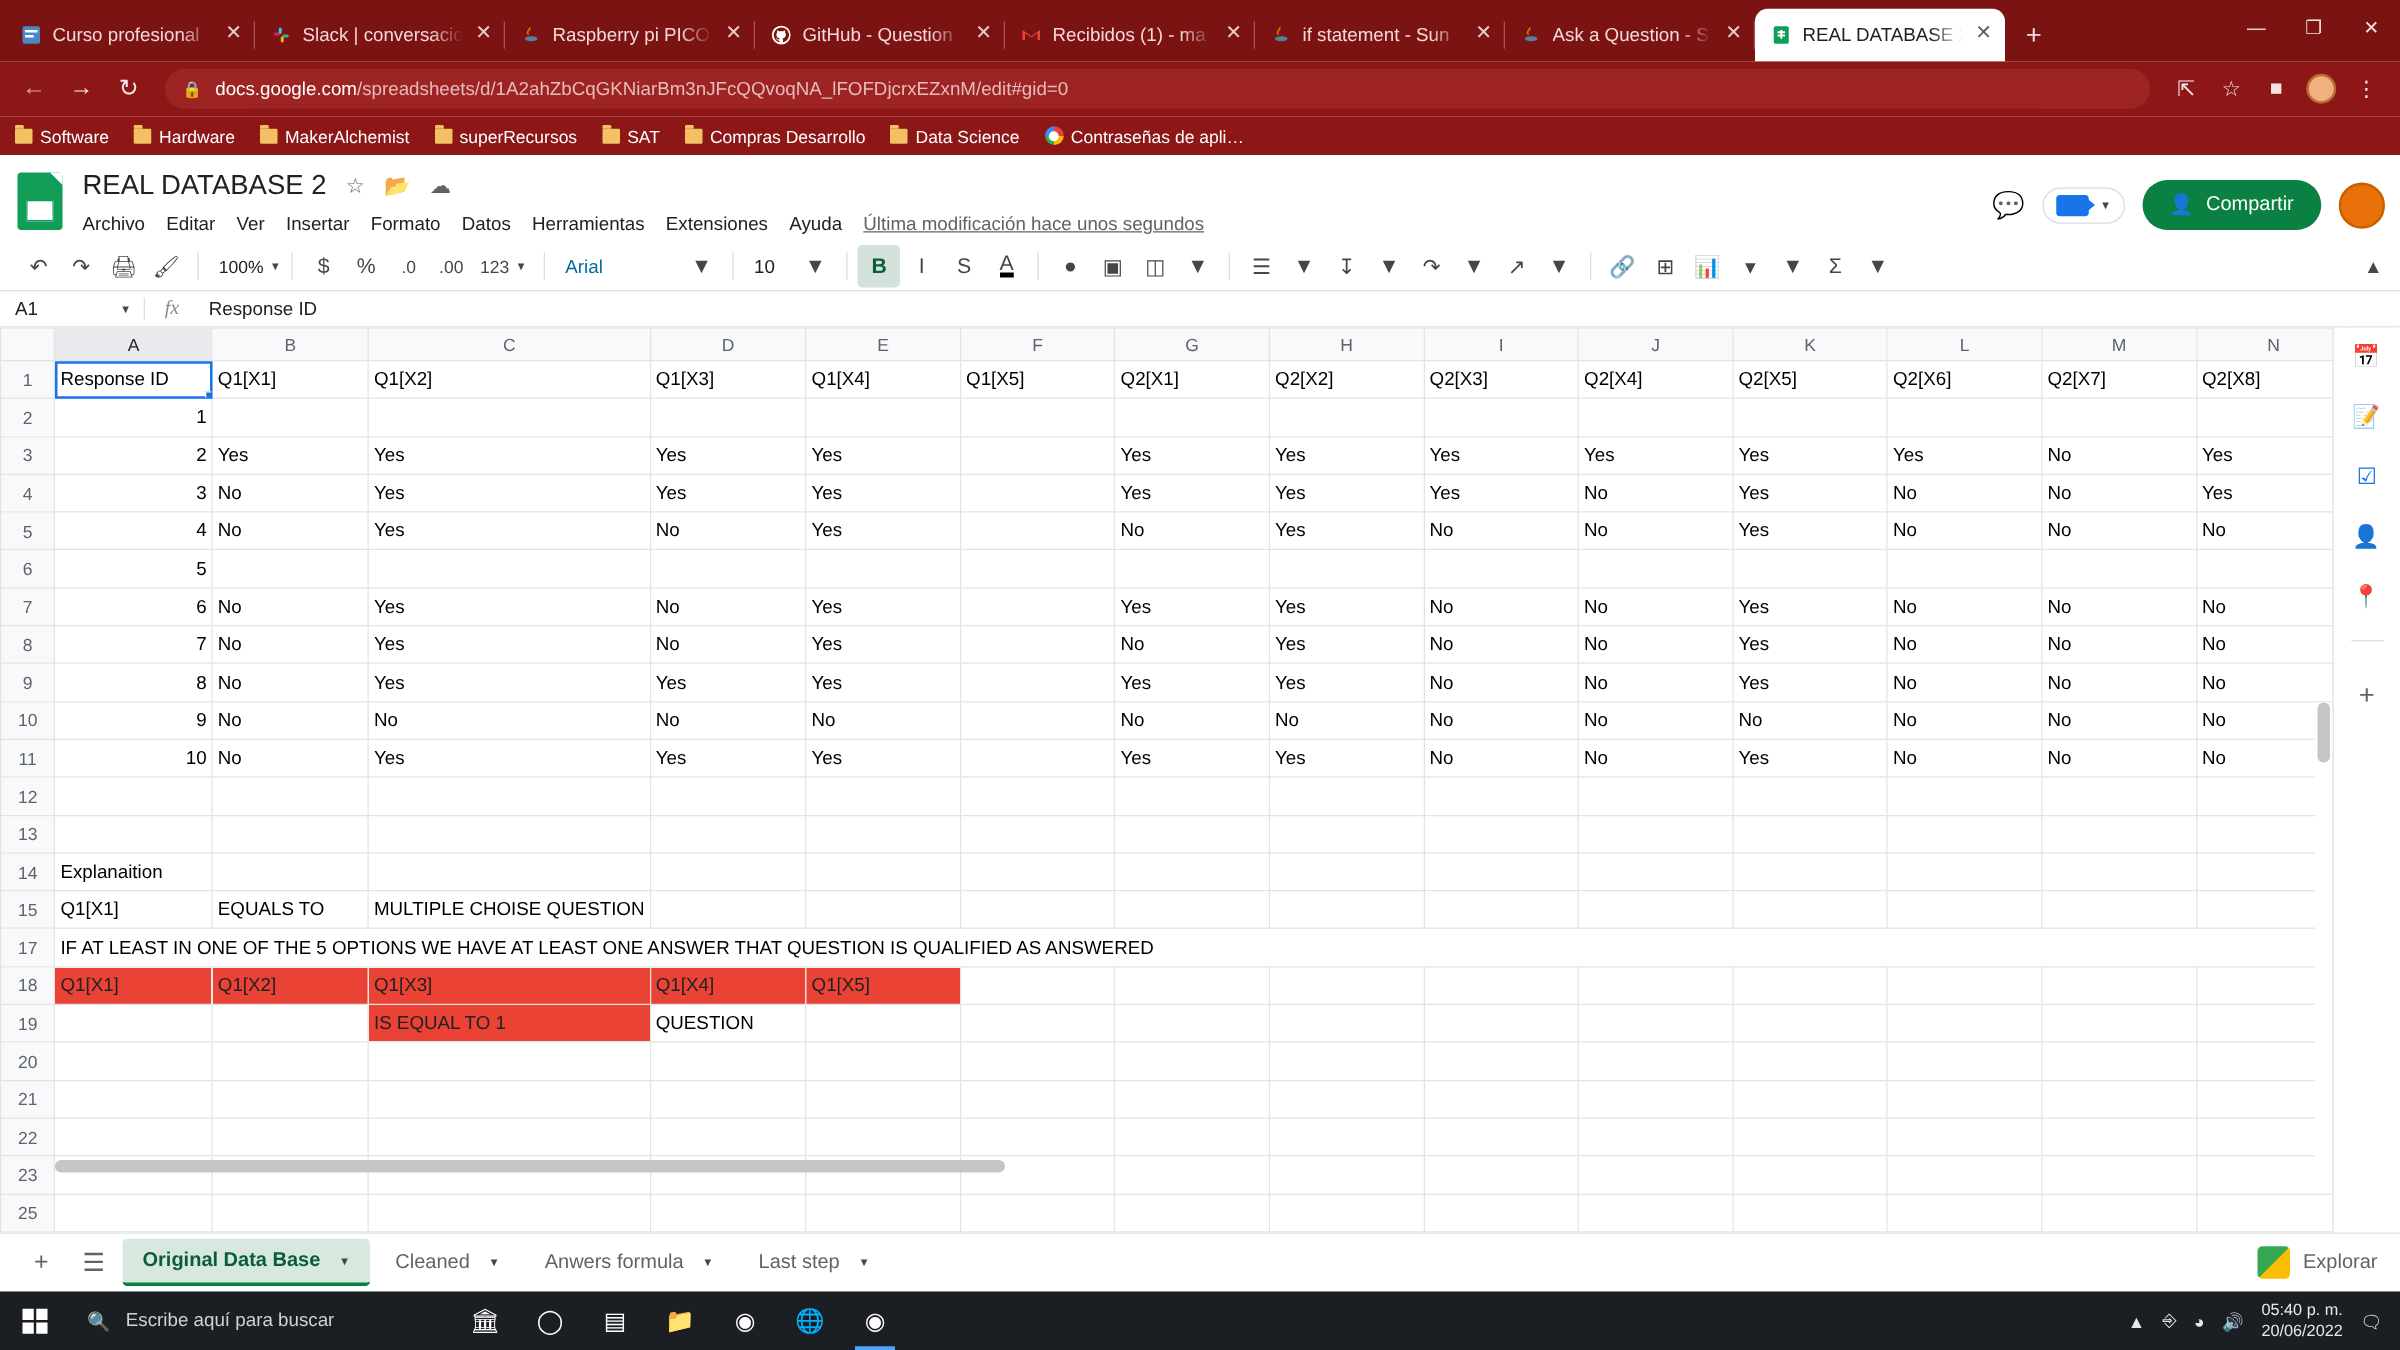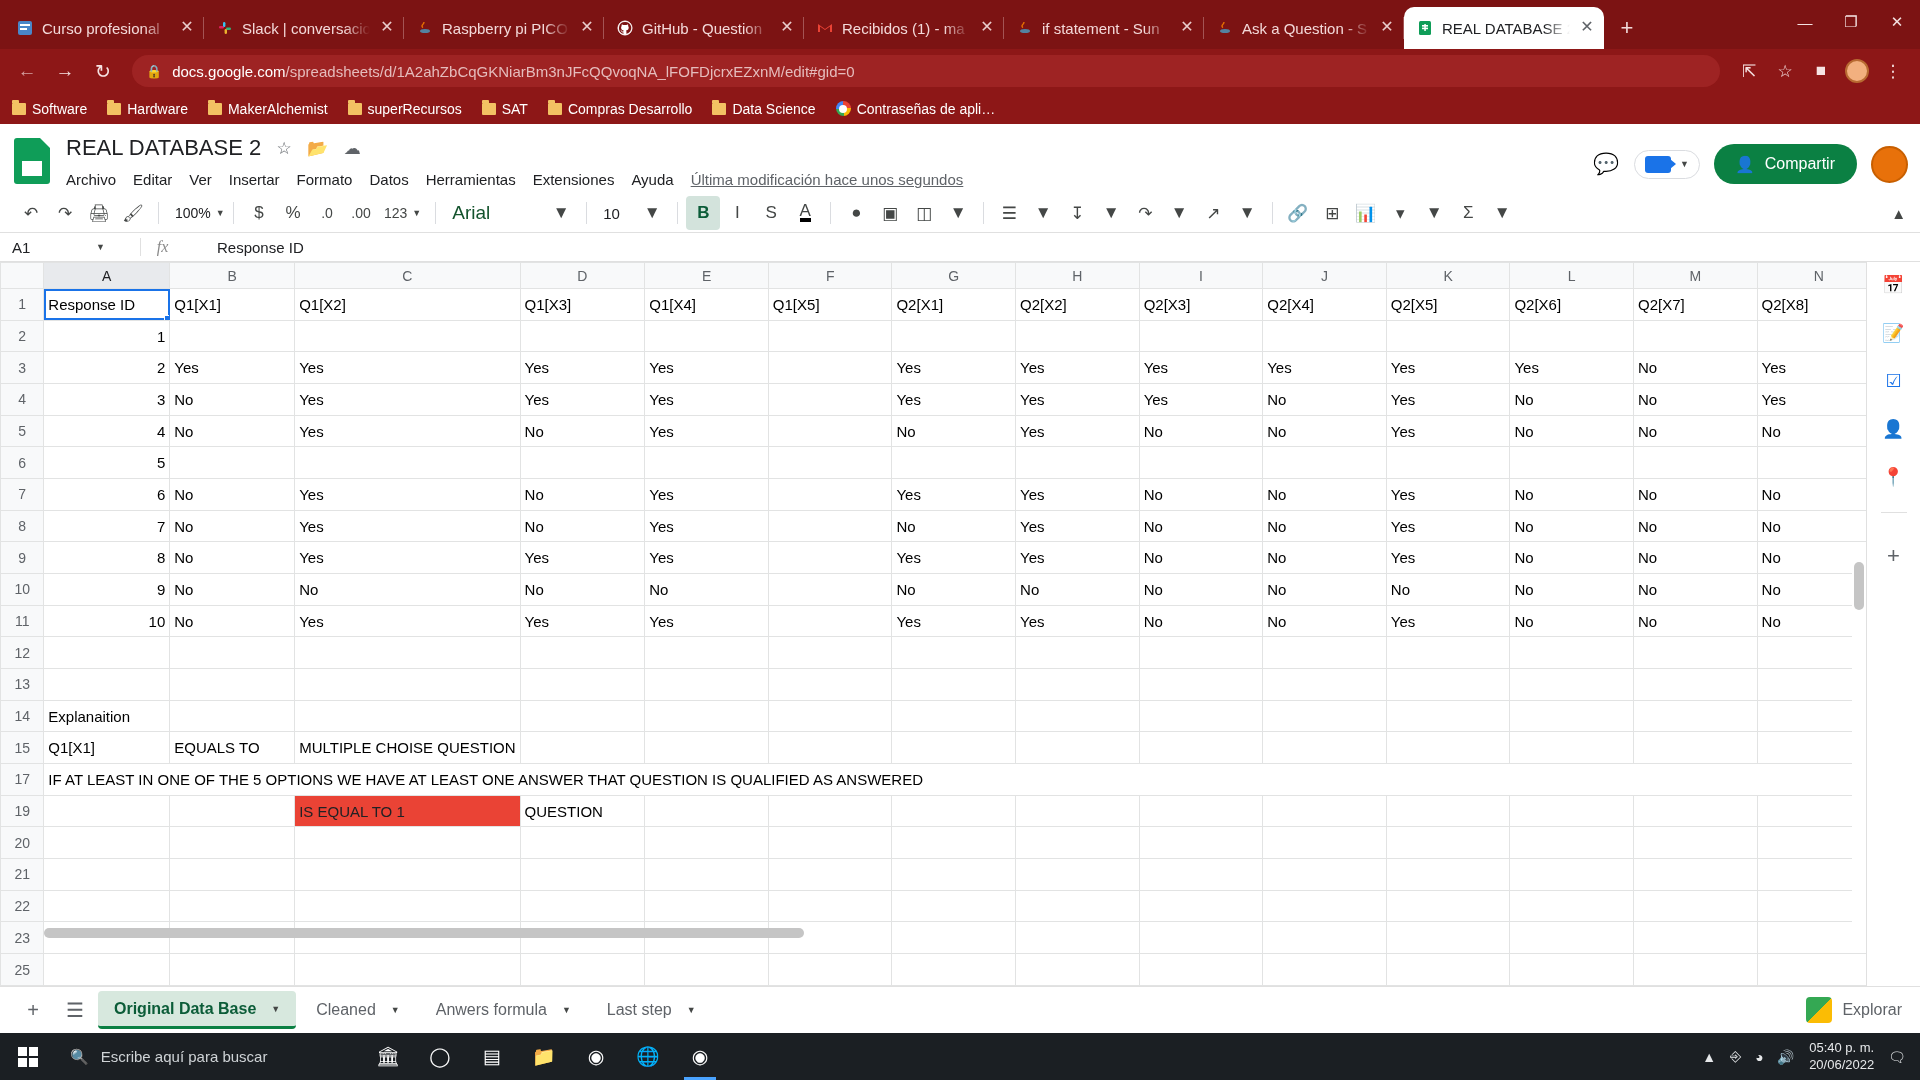--- a/index.html
+++ b/index.html
@@ -86,28 +86,28 @@
     padding: 0 22px; font-size:16px; white-space:nowrap;
   }
   .avatar-user { width:37px;height:37px;border-radius:50%;background:#e8710a;border:2px solid #c85f00;}
 
   
   .toolbar { display:flex; align-items:center; gap:0; height:40px; padding: 2px 14px 0 14px; }
   .tb { height:34px; min-width:34px; display:flex; align-items:center; justify-content:center; color:#444746; font-size:17px; padding:0 6px; border-radius:4px;}
   .tb.small { font-size:14px; }
   .tbsep { width:1px; height:22px; background:#dadce0; margin:0 8px; }
   .tb-zoom { width:58px; justify-content:flex-start; font-size:14px; color:#202124; padding-left:8px;}
-  .tb-font { width:100px; justify-content:flex-start; font-size:19px; color:#14532d; padding-left:8px; }
+  .tb-font { width:100px; justify-content:flex-start; font-size:15px; color:#0369a1; padding-left:8px; }
   .tb-size { width:40px; justify-content:flex-start; font-size:15px; color:#202124; padding-left:8px;}
   .tb-bold { background:#d3e3dc; color:#0b5c38; font-weight:bold; font-size:17px; }
   .caret { font-size:9px; margin-left:5px; color:#444746;}
   .collapse { margin-left:auto; font-size:15px; color:#444746;}
 
   
-  .formula-bar { height:30px; display:flex; align-items:center; border-top:1px solid #e0e0e0; border-bottom:1px solid #e0e0e0; background:#fff;gap:25px; }
+  .formula-bar { height:30px; display:flex; align-items:center; border-top:1px solid #e0e0e0; border-bottom:1px solid #e0e0e0; background:#fff; }
   .namebox { width:115px; height:100%; display:flex; align-items:center; justify-content:space-between; padding:0 10px 0 12px; font-size:15px; color:#202124;}
   .fx { width:44px; text-align:center; color:#8a8a8a; font-style:italic; font-size:16px; font-family:"Liberation Serif",serif; border-left:1px solid #e0e0e0;}
   .fvalue { font-size:15px; color:#202124; padding-left:8px;}
 
   
   .grid-wrap { flex:1; position:relative; overflow:hidden; display:flex; }
   table.grid { border-collapse:collapse; table-layout:fixed; font-size:15px; }
   table.grid th, table.grid td { border:1px solid #e2e3e3; padding:0 4px; height:26px; font-weight:400; overflow:hidden; white-space:nowrap;}
   th.colhead { background:#f8f9fa; color:#5f6368; text-align:center; font-size:14px; height:23px; border-color:#d4d6d8;}
   th.colhead.sel { background:#e8eaed; color:#202124;}
@@ -747,20 +747,39 @@
               <td></td>
               <td></td>
               <td></td>
             </tr>
             <tr>
               <td class="rowhead">17</td>
               <td class="spill" colspan="15"><span class="spill-text">IF AT LEAST IN ONE OF THE 5 OPTIONS WE HAVE AT LEAST ONE ANSWER THAT QUESTION IS QUALIFIED AS ANSWERED</span></td>
               <td></td>
             </tr>
             <tr>
+              <td class="rowhead">18</td>
+              <td class="red">Q1[X1]</td>
+              <td class="red">Q1[X2]</td>
+              <td class="red">Q1[X3]</td>
+              <td class="red">Q1[X4]</td>
+              <td class="red">Q1[X5]</td>
+              <td></td>
+              <td></td>
+              <td></td>
+              <td></td>
+              <td></td>
+              <td></td>
+              <td></td>
+              <td></td>
+              <td></td>
+              <td></td>
+              <td></td>
+            </tr>
+            <tr>
               <td class="rowhead">19</td>
               <td></td>
               <td></td>
               <td class="red">IS EQUAL TO 1</td>
               <td class="spill" style="overflow: visible;">QUESTION</td>
               <td></td>
               <td></td>
               <td></td>
               <td></td>
               <td></td>

